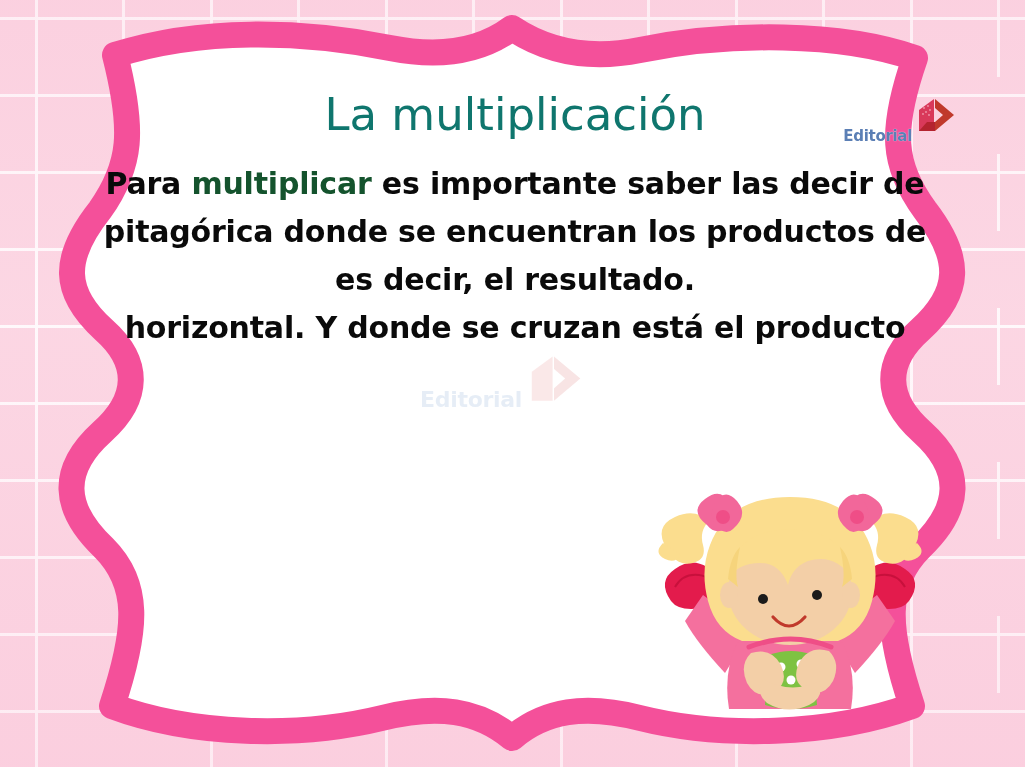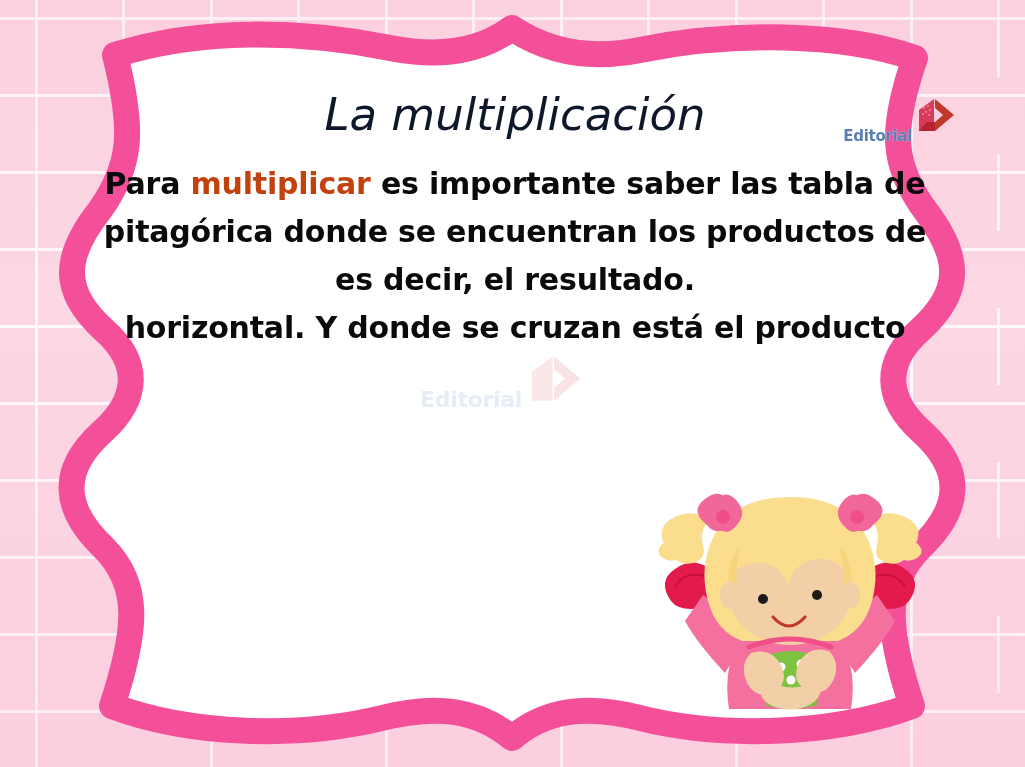--- a/index.html
+++ b/index.html
@@ -238,34 +238,34 @@
               <circle cx="13" cy="8" r="0.9"></circle>
             <circle cx="11" cy="14" r="0.9"></circle>
               <circle cx="15" cy="12" r="0.9"></circle>
             <circle cx="8" cy="16" r="0.9"></circle>
               <circle cx="14" cy="17" r="0.9"></circle>
           </g>
         </svg>
       </span>
     </div>
 
-    <div class="title" style="color: #0f172a; font-style: italic;">La multiplicación</div>
+    <div class="title" style="color: #0f766e;">La multiplicación</div>
 
     <div class="watermark">
       <span class="logo-word">Editorial</span>
       <span class="logo-mark">
         <svg viewBox="0 0 40 36" width="56" height="50">
           <polygon points="20,1 39,17 20,33 20,24 28,17 20,10" fill="#e08a8a"></polygon>
           <polygon points="4,33 4,12 19,1 19,33" fill="#eb9a9a"></polygon>
         </svg>
       </span>
     </div>
 
     <div class="body-text" id="body-text" style="color: rgb(10, 10, 10);">
-        <span class="body-line"><span>Para </span><span class="hl" style="color: #c2410c;">multiplicar</span><span> es importante saber las tabla de</span></span>
+        <span class="body-line"><span>Para </span><span class="hl" style="color: #14532d;">multiplicar</span><span> es importante saber las decir de</span></span>
         <span class="body-line"><span>pitagórica donde se encuentran los productos de</span></span>
         <span class="body-line"><span>es decir, el resultado.</span></span>
         <span class="body-line"><span>horizontal. Y donde se cruzan está el producto</span></span>
       </div>
 
     <div class="girl" style="left:575px; top:431px;">
       <svg viewBox="0 0 290 230" width="290" height="230">
 
         <g>
           <path d="M26,118 q-14,-20 4,-32 q16,-12 32,-2 q14,10 8,26 q-6,16 -24,16 q-14,0 -20,-8 z" fill="#e31b4c"></path>

